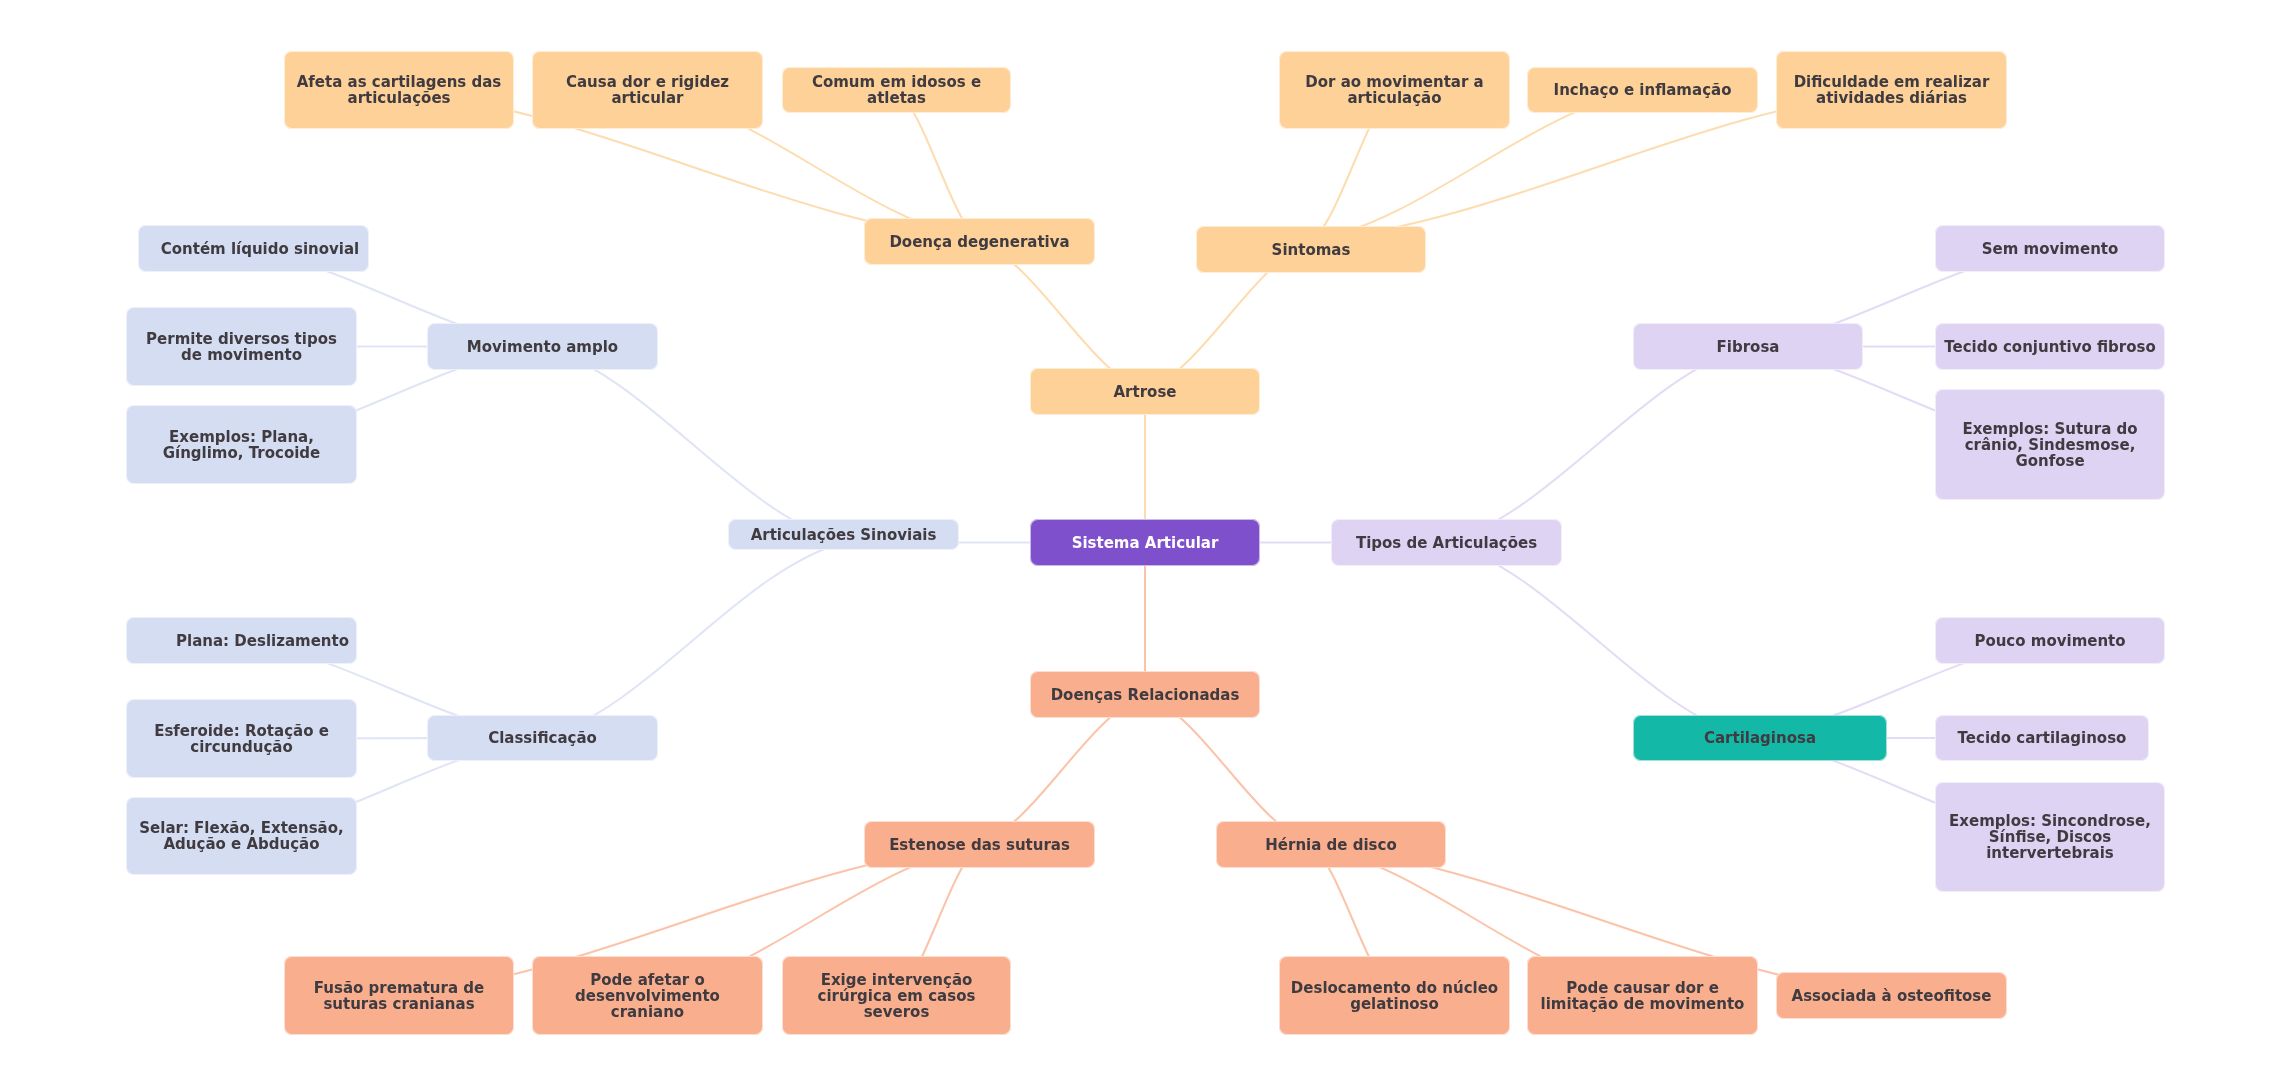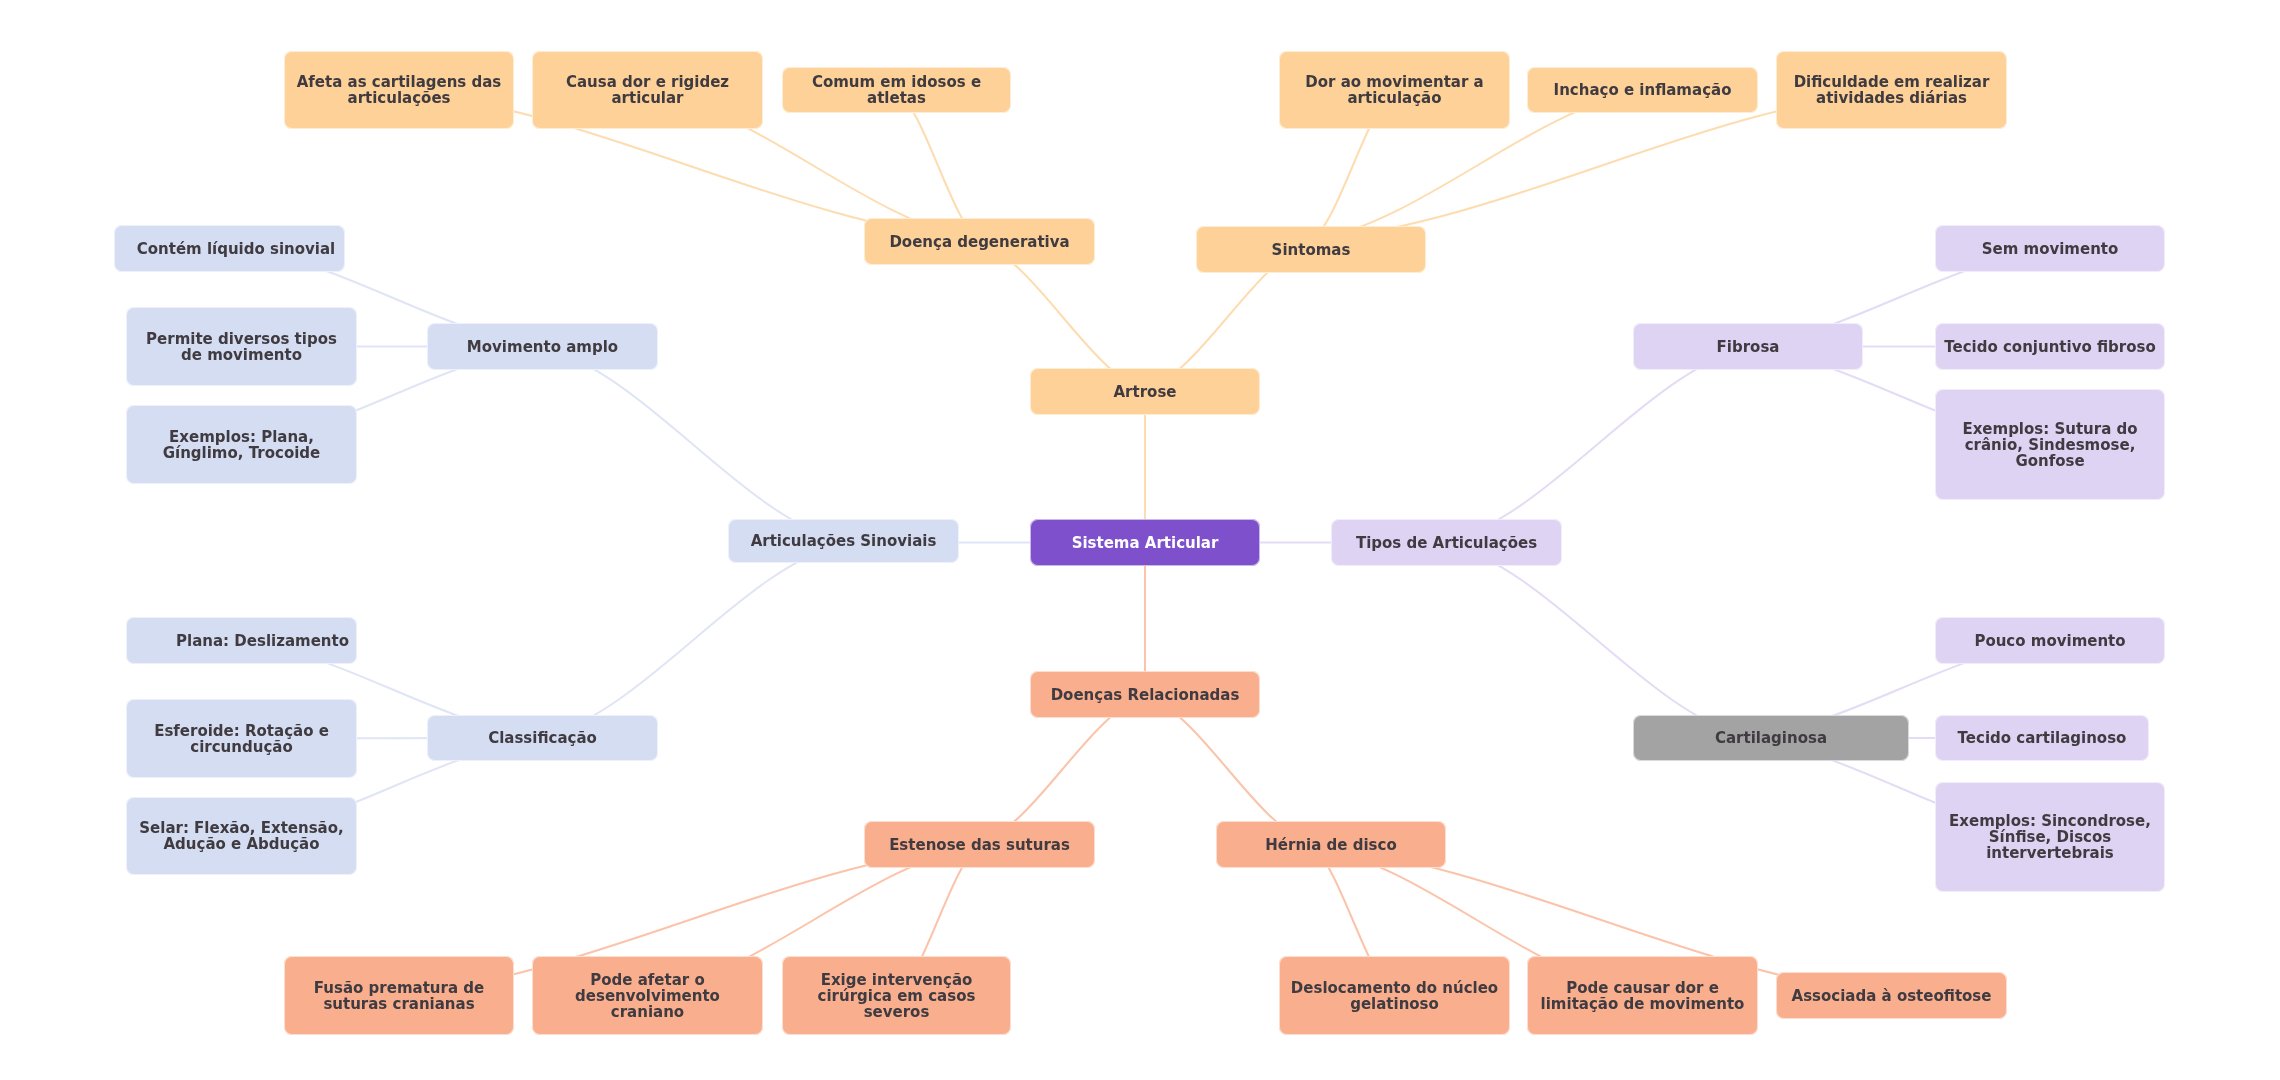--- a/index.html
+++ b/index.html
@@ -87,30 +87,30 @@
   <div class="node" style="left: 1279px; top: 51px; width: 231px; height: 78px; background: rgb(253, 209, 151);">
       <span>Dor ao movimentar a articulação</span>
     </div>
   <div class="node" style="left: 1527px; top: 67px; width: 231px; height: 46px; background: rgb(253, 209, 151);">
       <span>Inchaço e inflamação</span>
     </div>
   <div class="node" style="left: 1776px; top: 51px; width: 231px; height: 78px; background: rgb(253, 209, 151);">
       <span>Dificuldade em realizar atividades diárias</span>
     </div>
 
-  <div class="node" style="left: 728px; top: 519px; width: 231px; height: 44px; background: rgb(213, 221, 242);">
+  <div class="node" style="left: 728px; top: 519px; width: 231px; height: 31px; background: rgb(213, 221, 242);">
       <span>Articulações Sinoviais</span>
     </div>
   <div class="node" style="left: 427px; top: 323px; width: 231px; height: 47px; background: rgb(213, 221, 242);">
       <span>Movimento amplo</span>
     </div>
   <div class="node" style="left: 427px; top: 715px; width: 231px; height: 46px; background: rgb(213, 221, 242);">
       <span>Classificação</span>
     </div>
-  <div class="node" style="left: 114px; top: 225px; width: 231px; height: 47px; background: rgb(213, 221, 242); padding-left: 21px;">
+  <div class="node" style="left: 138px; top: 225px; width: 231px; height: 47px; background: rgb(213, 221, 242); padding-left: 21px;">
       <span>Contém líquido sinovial</span>
     </div>
   <div class="node" style="left: 126px; top: 307px; width: 231px; height: 79px; background: rgb(213, 221, 242);">
       <span>Permite diversos tipos de movimento</span>
     </div>
   <div class="node" style="left: 126px; top: 405px; width: 231px; height: 79px; background: rgb(213, 221, 242);">
       <span>Exemplos: Plana, Gínglimo, Trocoide</span>
     </div>
   <div class="node" style="left: 126px; top: 617px; width: 231px; height: 47px; background: rgb(213, 221, 242); justify-content: flex-end;">
       <span>Plana: Deslizamento</span>
@@ -121,21 +121,21 @@
   <div class="node" style="left: 126px; top: 797px; width: 231px; height: 78px; background: rgb(213, 221, 242);">
       <span>Selar: Flexão, Extensão, Adução e Abdução</span>
     </div>
 
   <div class="node" style="left: 1331px; top: 519px; width: 231px; height: 47px; background: rgb(222, 211, 242);">
       <span>Tipos de Articulações</span>
     </div>
   <div class="node" style="left: 1633px; top: 323px; width: 230px; height: 47px; background: rgb(222, 211, 242);">
       <span>Fibrosa</span>
     </div>
-  <div class="node" style="left: 1633px; top: 715px; width: 276px; height: 46px; background: #a3a3a3; text-align: center;">
+  <div class="node" style="left: 1633px; top: 715px; width: 254px; height: 46px; background: #14b8a6; text-align: center;">
       <span>Cartilaginosa</span>
     </div>
   <div class="node" style="left: 1935px; top: 225px; width: 230px; height: 47px; background: rgb(222, 211, 242);">
       <span>Sem movimento</span>
     </div>
   <div class="node" style="left: 1935px; top: 323px; width: 230px; height: 47px; background: rgb(222, 211, 242);">
       <span>Tecido conjuntivo fibroso</span>
     </div>
   <div class="node" style="left: 1935px; top: 389px; width: 230px; height: 111px; background: rgb(222, 211, 242);">
       <span>Exemplos: Sutura do crânio, Sindesmose, Gonfose</span>

